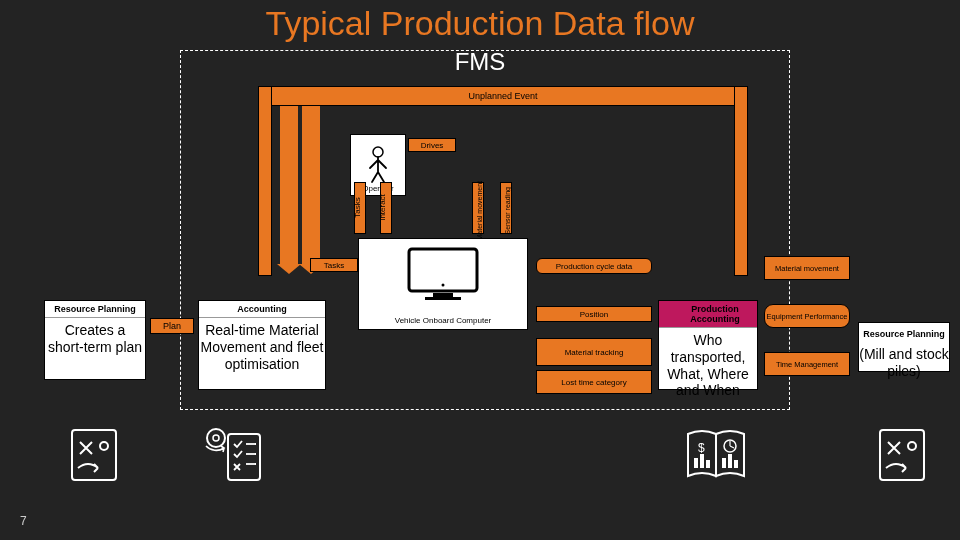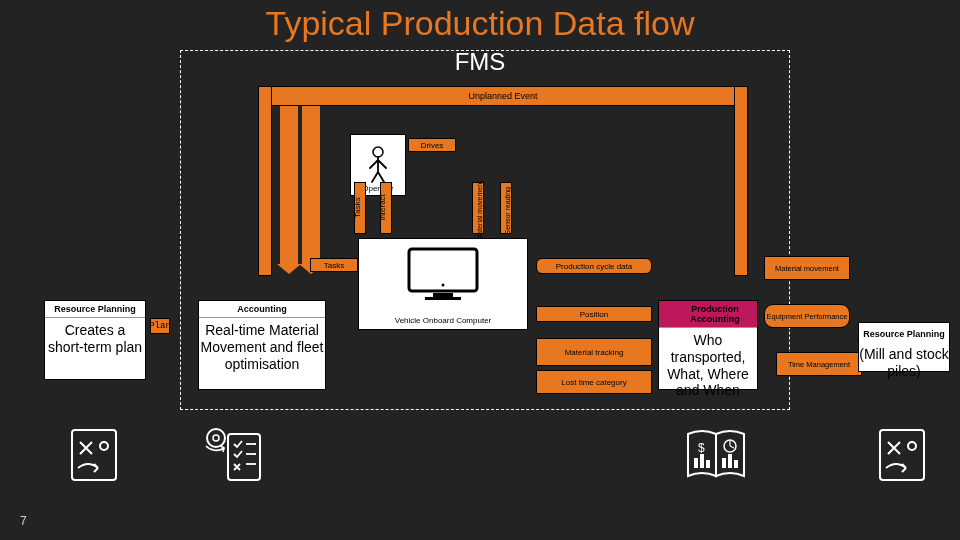--- a/index.html
+++ b/index.html
@@ -71,21 +71,21 @@
     </div>
 
   <div class="arrow-down" style="top:106px; left:280px; height:158px;"></div>
   <div class="arrow-down" style="top:106px; left:302px; height:158px;"></div>
 
   <div class="box" style="top:272px; left:44px; width:102px; height:80px;">
     <div class="hdr">Resource Planning</div>
     <div class="txt">Creates a short-term plan</div>
   </div>
 
-  <div class="bar" style="top:318px; left:150px; width:20px; height:16px;font-family:Liberation Mono, monospace;">
+  <div class="bar" style="top:318px; left:150px; width:44px; height:16px;">
     <span>Plan</span>
   </div>
 
   <div class="box" style="top:272px; left:198px; width:128px; height:90px;">
     <div class="hdr">Accounting</div>
     <div class="txt">Real-time Material Movement and fleet optimisation</div>
   </div>
 
   <div class="bar" style="top:258px; left:310px; width:48px; height:14px; font-size:8px;">
     <span>Tasks</span>
@@ -118,21 +118,21 @@
     <div class="hdr" style="background:#be185d;padding-left:16px;">Production Accounting</div>
     <div class="txt">Who transported, What, Where and When</div>
   </div>
 
   <div class="bar" style="top:256px; left:764px; width:86px; height:24px; font-size:7.5px;">
       <span>Material movement</span>
     </div>
   <div class="bar" style="top:304px; left:764px; width:86px; height:24px; font-size:7.5px;border-radius:9px;">
       <span>Equipment Performance</span>
     </div>
-  <div class="bar" style="top:352px; left:764px; width:86px; height:24px; font-size:7.5px;margin-left:12px;">
+  <div class="bar" style="top:352px; left:764px; width:86px; height:24px; font-size:7.5px;">
       <span>Time Management</span>
     </div>
 
   <div class="box" style="top:294px; left:858px; width:92px; height:50px;">
     <div class="hdr" style="border:none; padding-top:6px;">Resource Planning</div>
     <div class="txt">(Mill and stock piles)</div>
   </div>
 
   <svg class="big-icon" style="top:424px; left:64px;" viewBox="0 0 60 60">
     <rect x="8" y="6" width="44" height="50" rx="3" fill="none" stroke="#fff" stroke-width="2"></rect>

